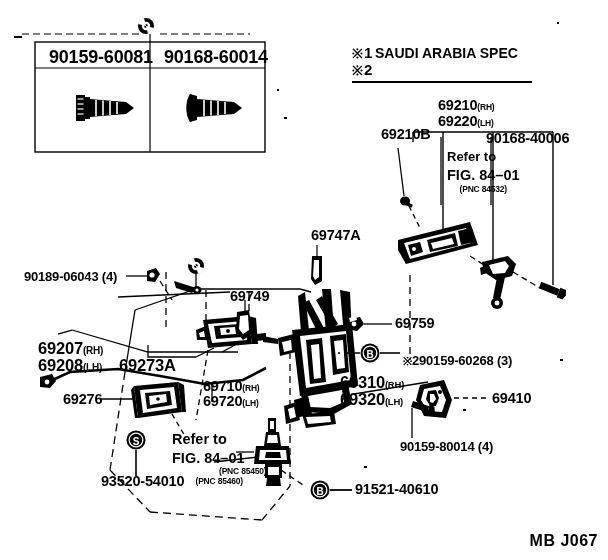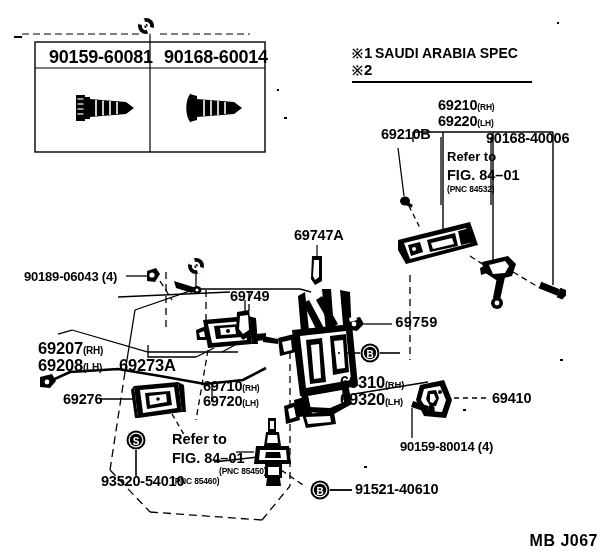--- a/index.html
+++ b/index.html
@@ -58,21 +58,21 @@
     letter-spacing: 0px;
   }
   .spec-mark { width: 12px; display:inline-block; font-size: 13px; }
   .spec-num { width: 11px; display:inline-block; font-size: 15px; }
   .refbox {
     position: absolute;
     font-weight: bold;
     text-align: left;
     line-height: 1.15;
   }
-  .pnc { font-size: 8.5px; letter-spacing: -0.2px; }
+  .pnc { font-size: 8.5px; letter-spacing: -0.2px; text-align: center; }
 </style>
 </head>
 <body>
 
 <div id="diagram-root">
 
   <svg id="art" viewBox="0 0 608 560">
     <defs>
       <g id="screwA">
 
@@ -460,21 +460,21 @@
   </div>
   <div class="lbl s15" style="left:381px; top:127px;">69210B</div>
   <div class="lbl s15" style="left:486px; top:131px;">90168-40006</div>
 
   <div class="refbox" style="left:447px; top:150px;">
     <div class="s13">Refer to</div>
     <div class="s15" style="margin-top:2px;">FIG. 84–01</div>
     <div class="pnc" style="margin-top:1px;">(PNC 84532)</div>
   </div>
 
-  <div class="lbl s15" style="left:294px; top:228px;">69747A</div>
+  <div class="lbl s15" style="left:311px; top:228px;">69747A</div>
 
   <div class="lbl s13" style="left:24px; top:270px;">90189-06043 (4)</div>
 
   <div class="lbl s17" style="left:38px; top:340px;">
     <span>69207</span><span class="sub" style="font-size:10px;">(RH)</span>
   </div>
   <div class="lbl s17" style="left:38px; top:357px;">
     <span>69208</span><span class="sub" style="font-size:10px;">(LH)</span>
   </div>
 
@@ -482,22 +482,25 @@
 
   <div class="lbl s15" style="left:214px; top:289px;margin-left:16px;">69749</div>
 
   <div class="lbl s15" style="left:203px; top:379px;">
     <span>69710</span><span class="sub">(RH)</span>
   </div>
   <div class="lbl s15" style="left:203px; top:394px;">
     <span>69720</span><span class="sub">(LH)</span>
   </div>
 
-  <div class="lbl s15" style="left:395px; top:316px;font-family:Liberation Mono, monospace;">69759</div>
-
+  <div class="lbl s15" style="left:395px; top:316px;">69759</div>
+
+  <div class="lbl s13" style="left:403px; top:354px;">
+    <span style="font-size:11px;">※</span><span>2</span><span>90159-60268 (3)</span>
+  </div>
 
   <div class="lbl s17" style="left:340px; top:374px;">
     <span>69310</span><span class="sub" style="font-size:9.5px;">(RH)</span>
   </div>
   <div class="lbl s17" style="left:340px; top:391px;">
     <span>69320</span><span class="sub" style="font-size:9.5px;">(LH)</span>
   </div>
 
   <div class="lbl s15" style="left:63px; top:392px;">69276</div>
 

